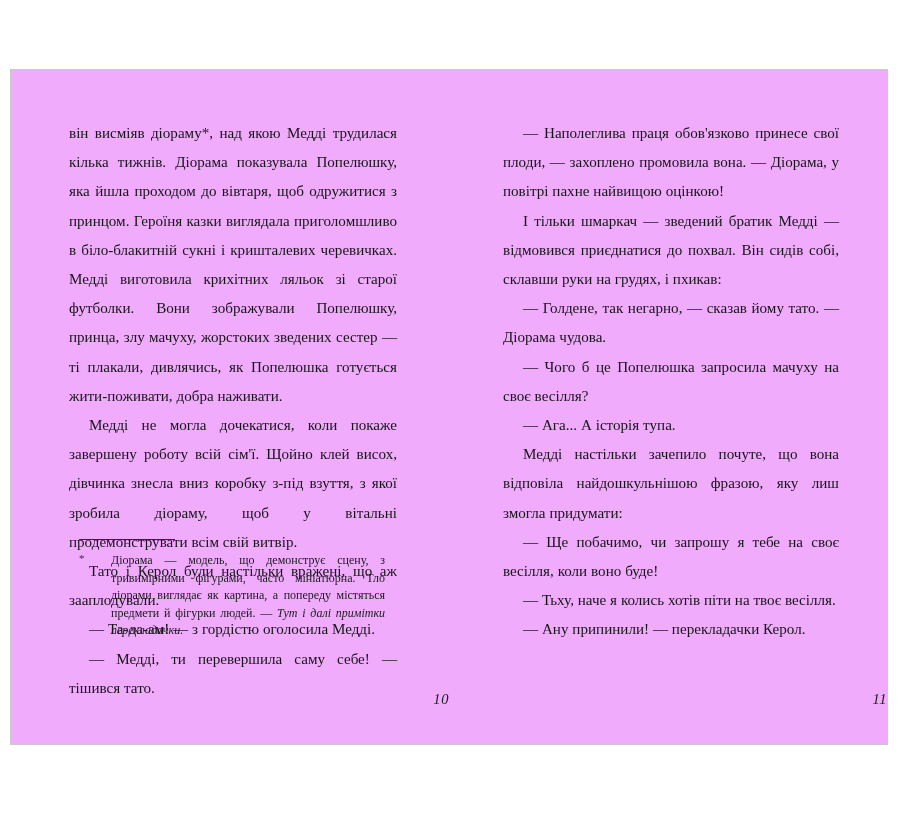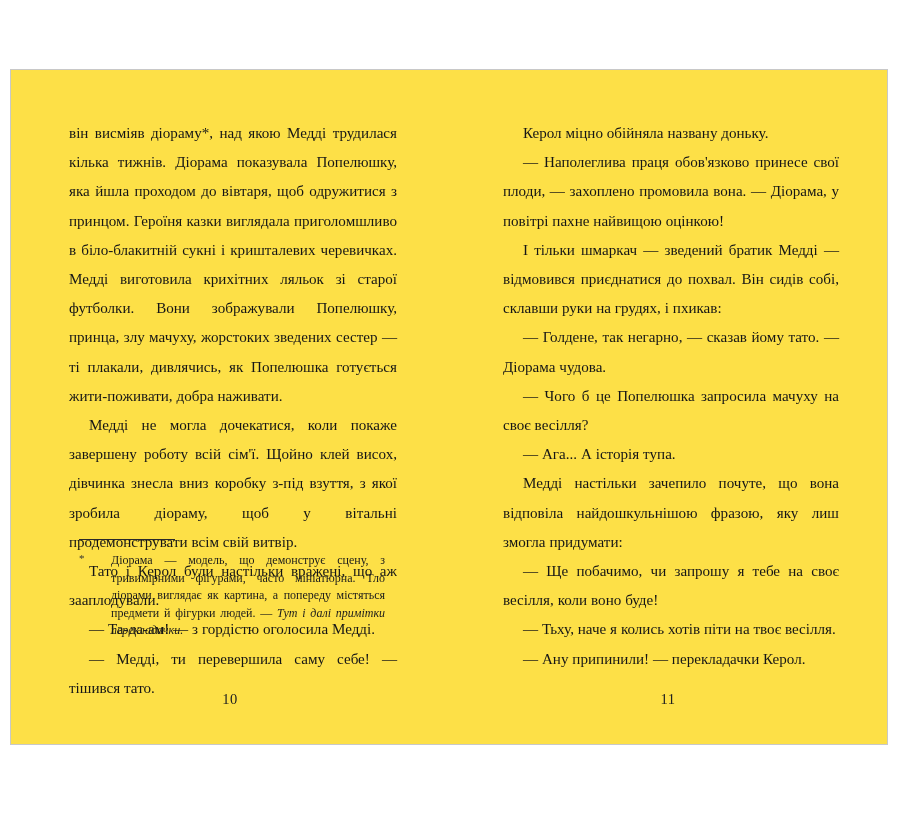--- a/index.html
+++ b/index.html
@@ -14,21 +14,21 @@
     font-family: "Liberation Serif", "DejaVu Serif", serif;
     -webkit-font-smoothing: antialiased;
   }
 
   .spread {
     position: absolute;
     left: 10px;
     top: 69px;
     width: 878px;
     height: 676px;
-    background: #fde047;
+    background: #f0abfc;
     border: 1px solid #c8c8c8;
     box-sizing: border-box;
     overflow: hidden;
   }
 
   .pages {
     position: absolute;
     left: 0;
     top: 0;
     width: 100%;
@@ -97,22 +97,23 @@
     text-align: justify;
     text-indent: 0;
   }
   .footnote-text .ital { font-style: italic; }
 
   .folio {
     position: absolute;
     bottom: 36px;
     left: 0;
     width: 100%;
-    text-align: center;
+    text-align: right;
     font-size: 14.5px;
+    font-style: italic;
     color: #202020;
     letter-spacing: 0.6px;
   }
 </style>
 </head>
 <body>
 
 <div class="spread">
   <div class="pages">
 
@@ -131,21 +132,20 @@
           <span class="footnote-marker">*</span>
           <p class="footnote-text"><span>Діорама — модель, що демонструє сцену, з тривимірними фігурами, часто мініатюрна. Тло діорами виглядає як картина, а попереду містяться предмети й фігурки людей. — </span><span class="ital">Тут і далі примітки перекладачки.</span></p>
         </div>
       </div>
 
       <div class="folio">10</div>
     </div>
 
     <div class="page page-right">
       <div class="textblock">
-        <p class="para">Керол міцно обійняла названу доньку.</p>
         <p class="para">— Наполеглива праця обов'язково принесе свої плоди, — захоплено промовила вона. — Діорама, у повітрі пахне найвищою оцінкою!</p>
         <p class="para">І тільки шмаркач — зведений братик Медді — відмовився приєднатися до похвал. Він сидів собі, склавши руки на грудях, і пхикав:</p>
         <p class="para">— Голдене, так негарно, — сказав йому тато. — Діорама чудова.</p>
         <p class="para">— Чого б це Попелюшка запросила мачуху на своє весілля?</p>
         <p class="para">— Ага... А історія тупа.</p>
         <p class="para">Медді настільки зачепило почуте, що вона відповіла найдошкульнішою фразою, яку лиш змогла придумати:</p>
         <p class="para">— Ще побачимо, чи запрошу я тебе на своє весілля, коли воно буде!</p>
         <p class="para">— Тьху, наче я колись хотів піти на твоє весілля.</p>
         <p class="para">— Ану припинили! — перекладачки Керол.</p>
       </div>

